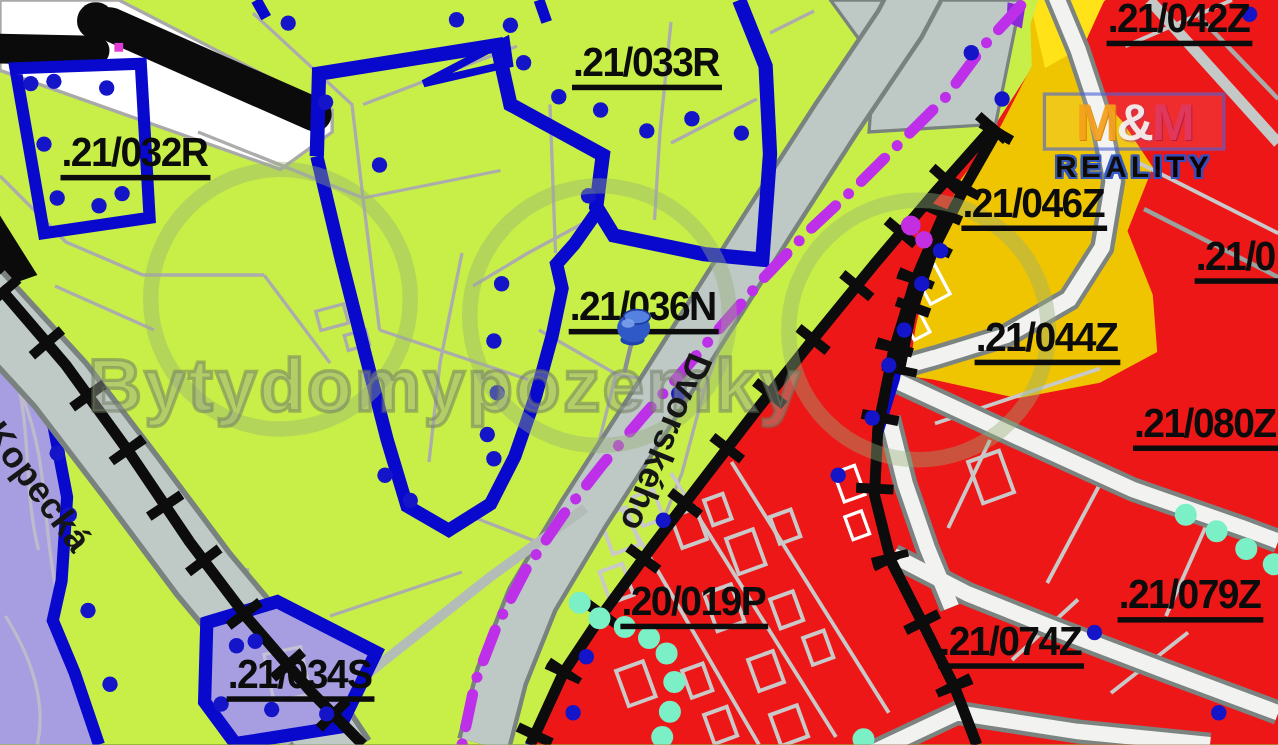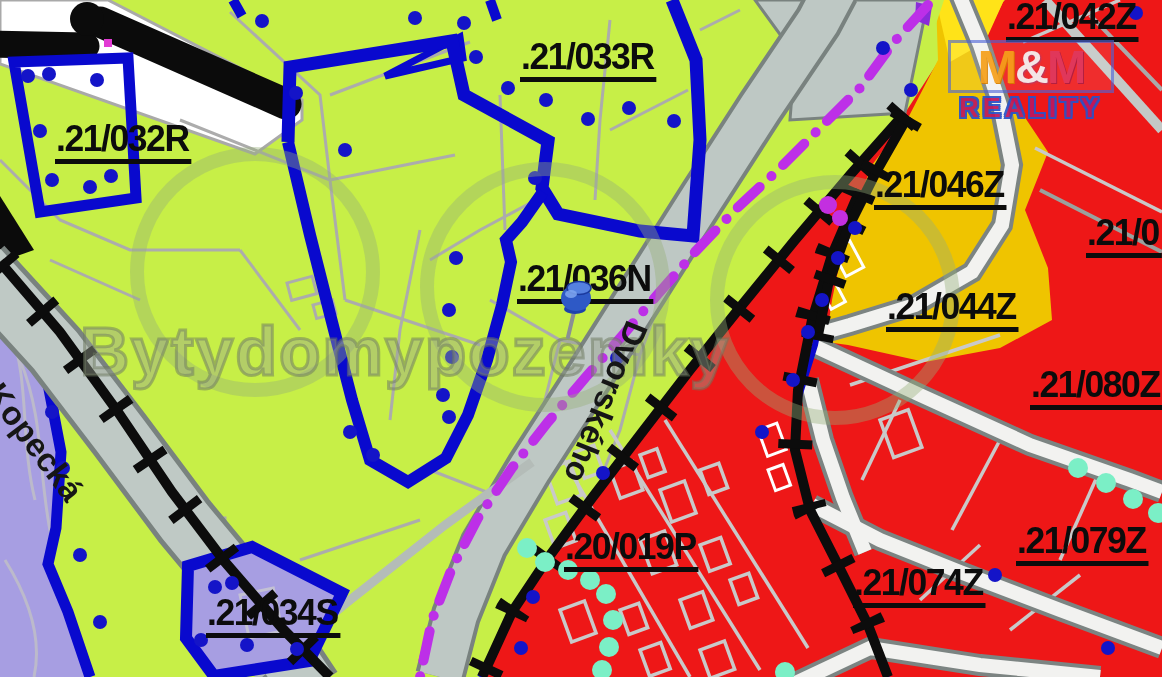--- a/index.html
+++ b/index.html
@@ -29,25 +29,25 @@
   #dvorskeho{left:655px;top:330px;transform:rotate(112deg);}
   
   #wm{position:absolute;left:80px;top:312px;font:800 68px "Liberation Sans",sans-serif;
       letter-spacing:2px;color:rgba(255,255,255,0.14);
       -webkit-text-stroke:3px rgba(110,122,95,0.5);
       text-shadow:0 0 1px rgba(110,122,95,0.35);white-space:nowrap;pointer-events:none;}
   
   #logo{position:absolute;left:948px;top:40px;width:166px;opacity:.93;text-align:center;}
   #logo .top{border:3px solid rgba(70,95,215,.65);background:rgba(255,255,255,.10);
              font:900 47px "Liberation Sans",sans-serif;line-height:.95;padding:2px 0 0 0;
-             letter-spacing:-2px;}
+             letter-spacing:-2px;margin-top:44px;}
   #logo .m1{color:#F6A11C;text-shadow:1px 1px 0 #d87f00;}
   #logo .amp{color:#F5F5F5;text-shadow:1px 1px 2px #b0406e;}
   #logo .m2{color:#E03A60;text-shadow:1px 1px 0 #b01f44;}
-  #logo .reality{font:900 27px "Liberation Sans",sans-serif;letter-spacing:4px;color:#be185d;
+  #logo .reality{font:900 27px "Liberation Sans",sans-serif;letter-spacing:4px;color:#000000;
       text-shadow:-2px -2px 0 #2A52C8,2px -2px 0 #2A52C8,-2px 2px 0 #2A52C8,2px 2px 0 #2A52C8,
                   0 -2px 0 #2A52C8,0 2px 0 #2A52C8,-2px 0 0 #2A52C8,2px 0 0 #2A52C8;}
   
   #pin{position:absolute;left:548px;top:278px;width:56px;height:64px;}
 </style>
 </head>
 <body>
 
 <div id="stage">
 

